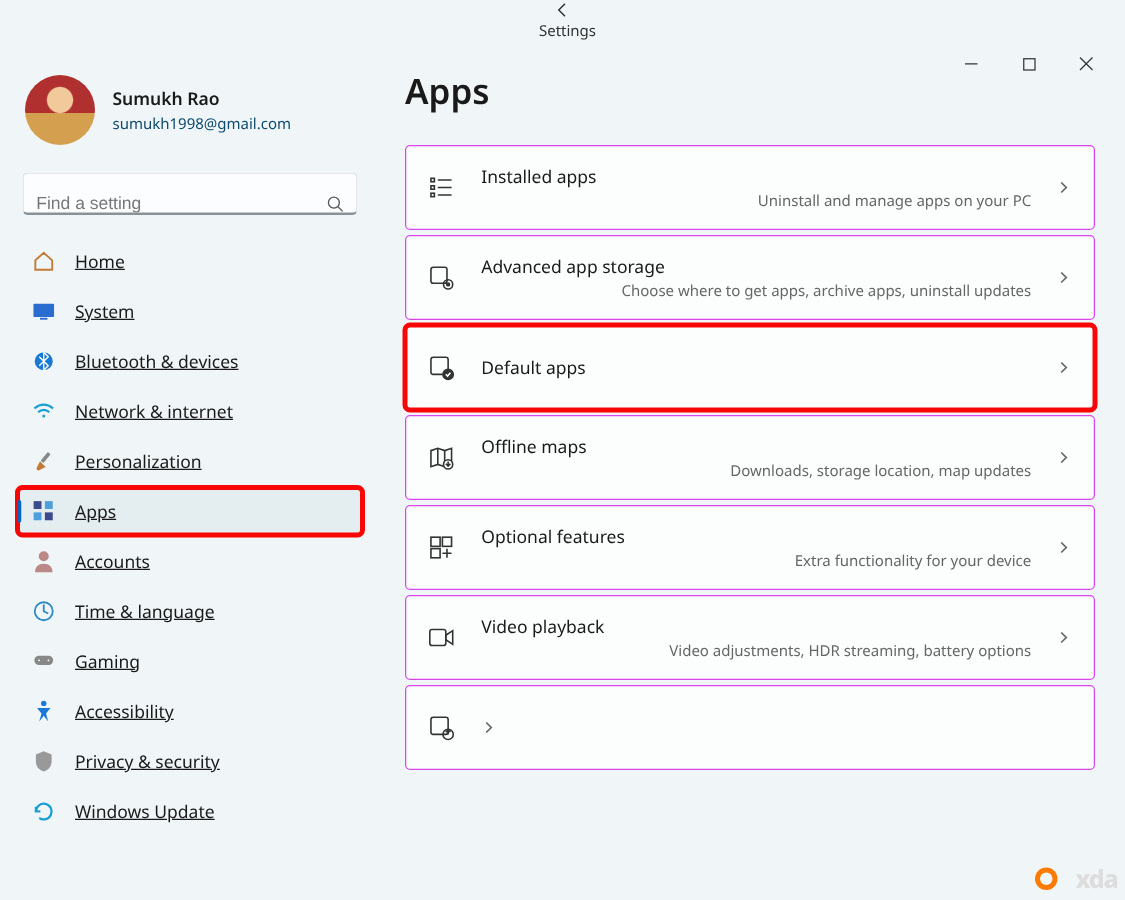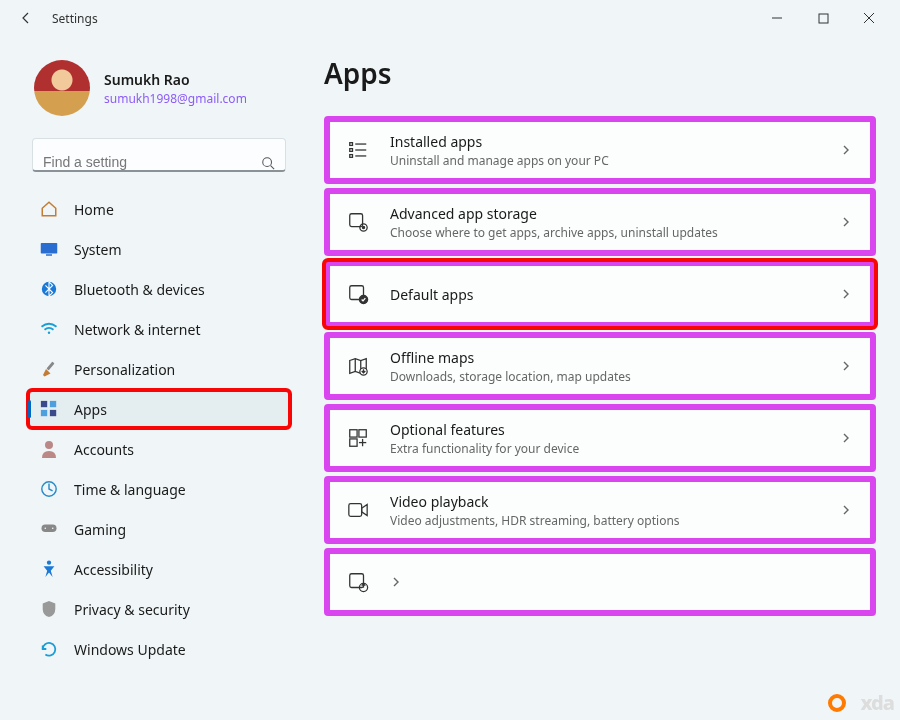--- a/index.html
+++ b/index.html
@@ -10,20 +10,21 @@
       height: 720px;
       overflow: hidden;
       color: #1a1a1a;
       position: relative;
     }
     .titlebar {
       display: flex;
       align-items: center;
       height: 36px;
       padding: 0 8px;
+      flex-direction: column;
     }
     .back-btn {
       width: 36px;
       height: 36px;
       display: flex;
       align-items: center;
       justify-content: center;
       cursor: pointer;
     }
     .title-text {
@@ -42,62 +43,62 @@
       align-items: center;
       justify-content: center;
       cursor: pointer;
     }
     .layout {
       display: flex;
       height: calc(100% - 36px);
     }
     .sidebar {
       width: 300px;
-      padding: 12px 10px 12px 28px;
+      padding: 12px 10px 12px 14px;
       display: flex;
       flex-direction: column;
     }
     .profile {
       display: flex;
       align-items: center;
       gap: 14px;
       padding: 12px 6px 18px;
     }
     .avatar {
       width: 56px;
       height: 56px;
       border-radius: 50%;
       background: radial-gradient(circle at 28px 20px, #f2c99a 0 10px, transparent 11px),
                   linear-gradient(180deg, #b03030 55%, #d4a050 55%);
       flex-shrink: 0;
     }
     .profile-text { display: flex; flex-direction: column; }
     .profile-name { font-weight: 600; font-size: 14px; }
-    .profile-email { font-size: 12px; color: #8b5cf6; margin-top: 1px; }
+    .profile-email { font-size: 12px; color: #0c4a6e; margin-top: 1px; }
     .search-box {
       display: flex;
       align-items: flex-end;
       background: #fbfdfe;
       border: 1px solid #d8e0e4;
       border-bottom: 2px solid #8a9298;
       border-radius: 4px;
       height: 34px;
       padding: 0 10px;
       margin: 4px 4px 18px;
     }
     .search-input {
       flex: 1;
       border: none;
       background: transparent;
       outline: none;
       font-size: 14px;
       color: #333;
     }
     .search-input::placeholder { color: #777; }
-    .nav-list { display: flex; flex-direction: column; gap: 2px; }
+    .nav-list { display: flex; flex-direction: column; gap: 2px; text-decoration: underline; }
     .nav-item {
       display: flex;
       align-items: center;
       gap: 16px;
       height: 38px;
       padding: 0 12px;
       border-radius: 4px;
       cursor: pointer;
       font-size: 14px;
       position: relative;
@@ -133,40 +134,40 @@
       overflow: auto;
     }
     .page-title {
       font-size: 28px;
       font-weight: 600;
       margin-bottom: 24px;
     }
     .card-list { display: flex; flex-direction: column; gap: 4px; }
     .card {
       background: #fcfefe;
-      border: 6px solid #d946ef;
+      border: 1px solid #d946ef;
       border-radius: 4px;
       height: 68px;
       display: flex;
       align-items: center;
       padding: 0 18px 0 16px;
       gap: 20px;
       cursor: pointer;
     }
     .card-icon {
       width: 24px;
       height: 24px;
       flex-shrink: 0;
       display: flex;
       align-items: center;
       justify-content: center;
     }
     .card-body { flex: 1; }
     .card-title { font-size: 14px; color: #1a1a1a; }
-    .card-sub { font-size: 12px; color: #666; margin-top: 1px; }
+    .card-sub { font-size: 12px; color: #666; margin-top: 1px; text-align: right; }
     .chevron {
       stroke: #666;
       flex-shrink: 0;
     }
     .watermark {
       position: absolute;
       right: 6px;
       bottom: 4px;
       display: flex;
       align-items: center;

